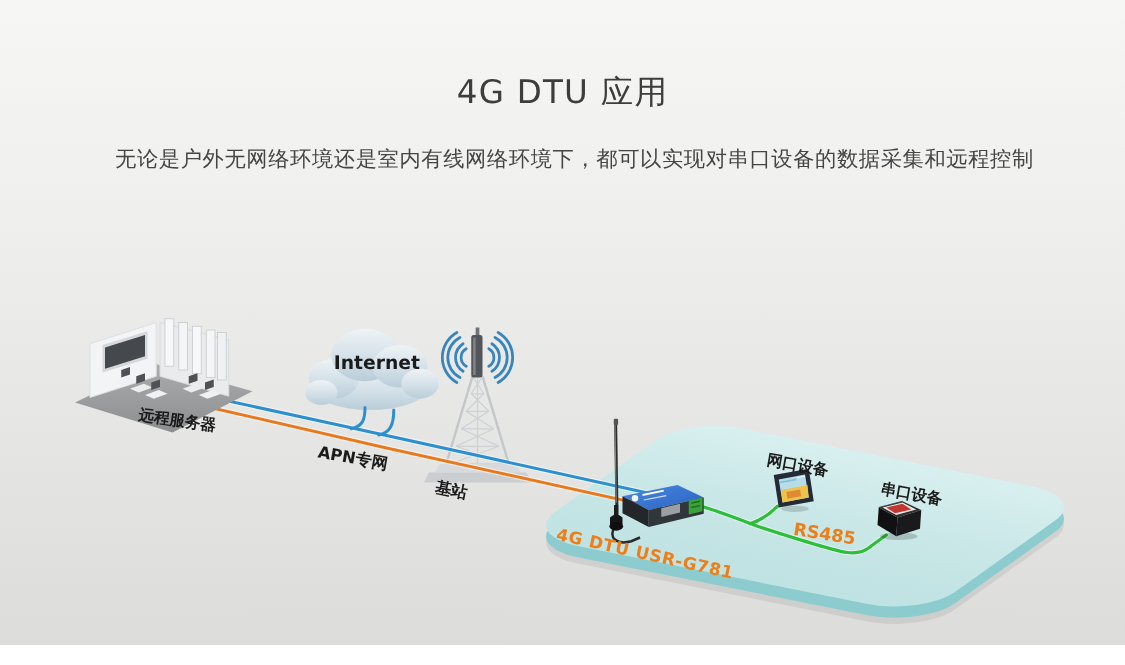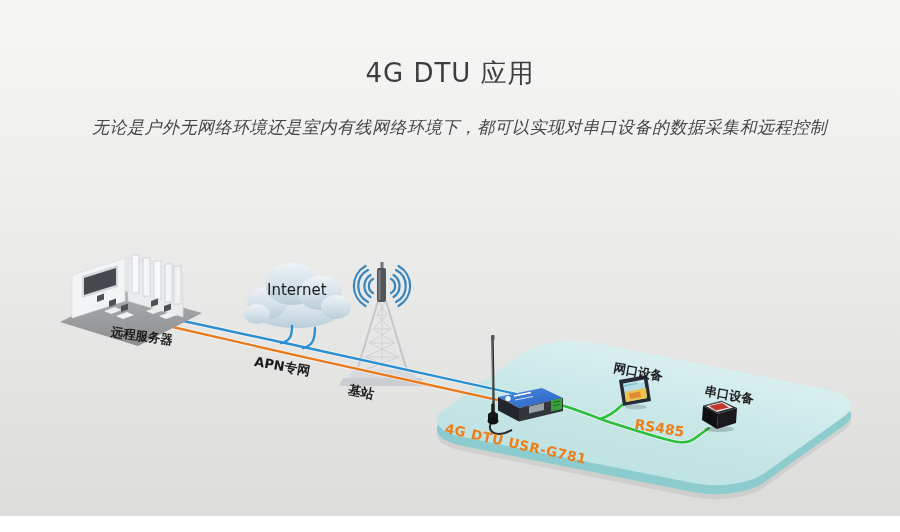--- a/index.html
+++ b/index.html
@@ -7,39 +7,39 @@
     position:relative;width:900px;height:516px;overflow:hidden;
     font-family:"DejaVu Sans","Liberation Sans",sans-serif;
     background:linear-gradient(180deg,#f6f6f5 0%,#f0f0ef 30%,#e6e6e5 65%,#dcdcdb 100%);
   }
   .title{
     position:absolute;left:0;top:56px;width:900px;margin:0;
     text-align:center;font-size:26px;font-weight:500;color:#3d3d3d;letter-spacing:1px;
   }
   .desc{
     position:absolute;left:92px;width:760px;margin:0;
-    font-size:17px;color:#454545;letter-spacing:.5px;white-space:nowrap;font-style:italic;
+    font-size:17px;color:#454545;letter-spacing:.5px;white-space:nowrap;
   }
   .desc.l1{top:116px;}
   .desc.l2{top:150px;}
   .diagram{position:absolute;left:0;top:0;}
 
   
   .halo{fill:none;stroke:#ffffff;stroke-width:4.2;opacity:.55;stroke-linecap:round;}
   .line-blue{fill:none;stroke:var(--internet-line,#2b8fd0);stroke-width:2.4;stroke-linecap:round;}
   .line-orange{fill:none;stroke:var(--apn-line,#e87a1d);stroke-width:2.4;stroke-linecap:round;}
   .line-green{fill:none;stroke:var(--rs485-line,#2dbe3c);stroke-width:2.6;stroke-linecap:round;stroke-linejoin:round;}
   .plat-rim{fill:var(--platform-edge,#8ccbce);}
   .arc{fill:none;stroke:#2e80ba;stroke-width:2.2;stroke-linecap:round;}
 
   .lbl{position:absolute;font-weight:bold;color:#1b1b1b;transform-origin:left top;white-space:nowrap;}
   .lbl.cjk{font-size:12.5px;}
   .lbl.orange{color:var(--accent-orange,#ee7e17);}
   .lbl-remote{left:112px;top:324px;transform:rotate(8deg);}
-  .lbl-internet{left:267px;top:281px;font-size:15px;font-weight:400;}
+  .lbl-internet{left:267px;top:281px;font-size:15px;font-weight:700;}
   .lbl-apn{left:256px;top:353px;font-size:13px;transform:rotate(10deg);}
   .lbl-base{left:350px;top:381px;font-size:13px;transform:rotate(11deg);}
   .lbl-dtu{left:447px;top:420px;font-size:13.5px;transform:rotate(12.5deg);letter-spacing:.5px;}
   .lbl-eth{left:615px;top:360px;transform:rotate(10deg);}
   .lbl-rs485{left:636px;top:416px;font-size:14px;transform:rotate(9deg);}
   .lbl-serial{left:706px;top:383px;transform:rotate(10deg);}
 
   .bottom-strip{position:absolute;left:0;top:525px;width:900px;height:7px;background:#fdfdfd;}
   .crop-dashes{position:absolute;left:0;top:522px;width:900px;height:3px;
     background:repeating-linear-gradient(90deg,#8f8f8f 0 4px,transparent 4px 8px);}

